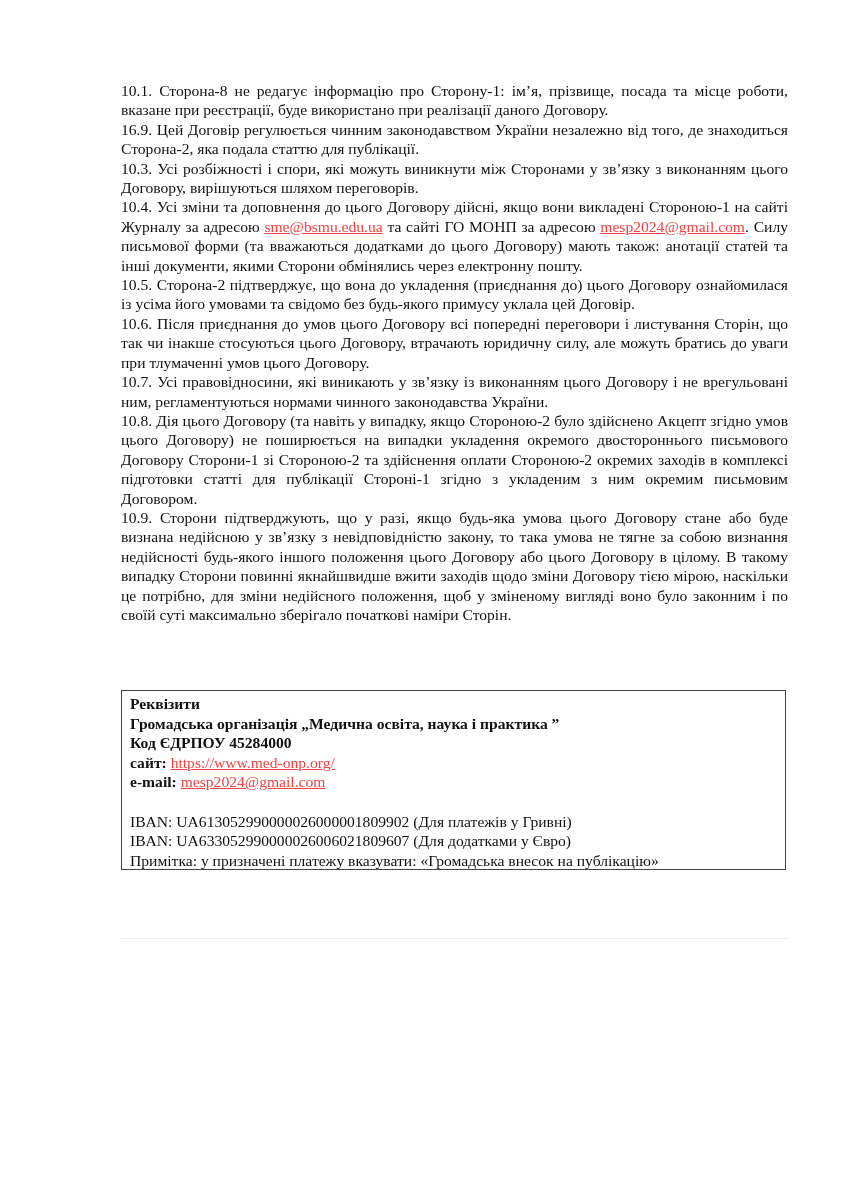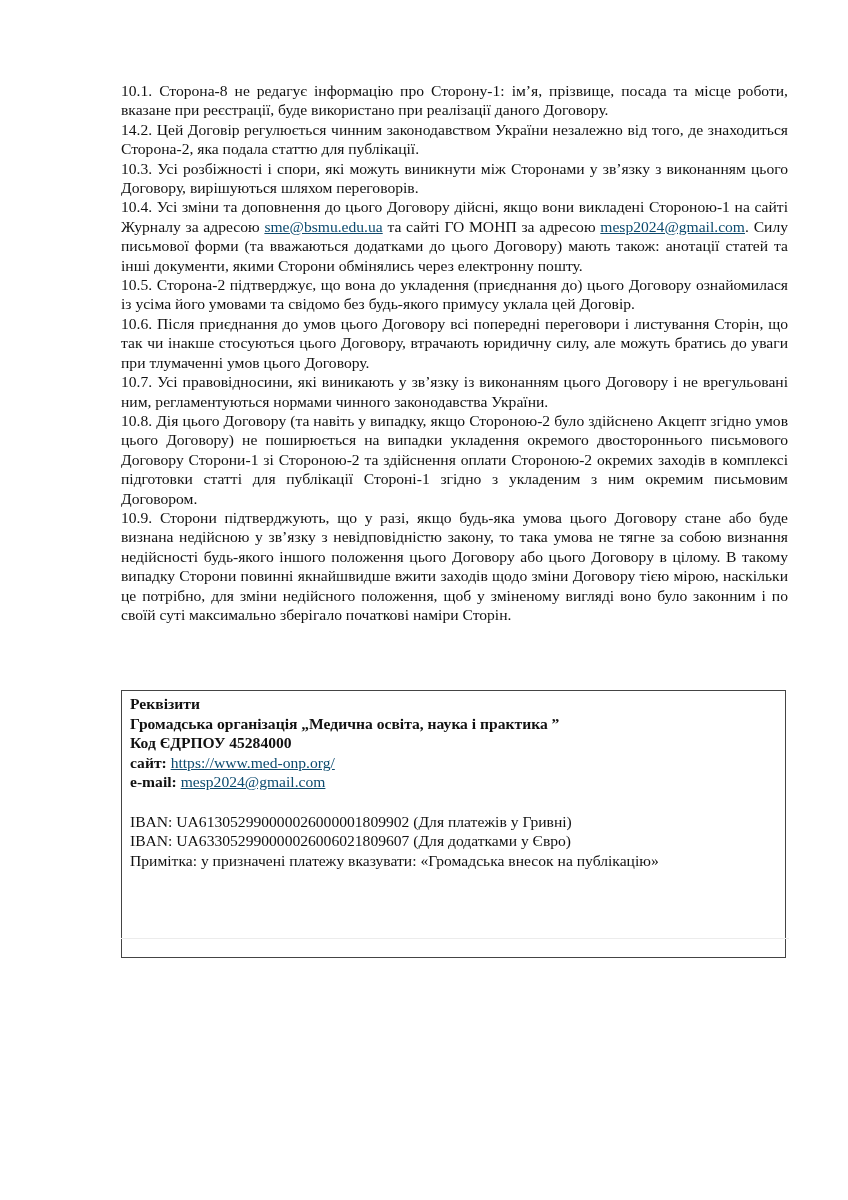--- a/index.html
+++ b/index.html
@@ -3,42 +3,42 @@
   <meta charset="utf-8">
   <style>
     html, body { margin: 0; padding: 0; background: #ffffff; }
     body { width: 848px; height: 1200px; position: relative; overflow: hidden; }
     .page {
       position: absolute; left: 121px; top: 81px; width: 667px;
       font-family: "Liberation Serif", "DejaVu Serif", serif;
       font-size: 15.6px; line-height: 19.4px; color: #111;
     }
     .para { margin: 0; text-align: justify; text-align-last: left; }
-    a.link { color: #0c4a6e; text-decoration: underline; }
+    a.link { color: #ef4444; text-decoration: underline; }
     .box {
-      position: absolute; left: 121px; top: 690px; width: 665px; height: 268px;
+      position: absolute; left: 121px; top: 690px; width: 665px; height: 180px;
       border: 1px solid #444; box-sizing: border-box;
       padding: 3px 8px 0 8px;
       font-family: "Liberation Serif", "DejaVu Serif", serif;
       font-size: 15.6px; line-height: 19.6px; color: #111;
     }
     .box .line { white-space: nowrap; }
     .box b { font-weight: bold; }
     .spacer { height: 19.6px; }
     .rule {
       position: absolute; left: 121px; top: 938px; width: 668px; height: 1px;
       background: #ececec;
     }
   </style>
 </head>
 <body>
 
 <div class="page">
   <p class="para">10.1. Сторона-8 не редагує інформацію про Сторону-1: ім’я, прізвище, посада та місце роботи, вказане при реєстрації, буде використано при реалізації даного Договору.</p>
-  <p class="para">14.2. Цей Договір регулюється чинним законодавством України незалежно від того, де знаходиться Сторона-2, яка подала статтю для публікації.</p>
+  <p class="para">16.9. Цей Договір регулюється чинним законодавством України незалежно від того, де знаходиться Сторона-2, яка подала статтю для публікації.</p>
   <p class="para">10.3. Усі розбіжності і спори, які можуть виникнути між Сторонами у зв’язку з виконанням цього Договору, вирішуються шляхом переговорів.</p>
   <p class="para"><span>10.4. Усі зміни та доповнення до цього Договору дійсні, якщо вони викладені Стороною-1 на сайті Журналу за адресою </span><a class="link">sme@bsmu.edu.ua</a><span> та сайті ГО МОНП за адресою </span><a class="link">mesp2024@gmail.com</a><span>. Силу письмової форми (та вважаються додатками до цього Договору) мають також: анотації статей та інші документи, якими Сторони обмінялись через електронну пошту.</span></p>
   <p class="para">10.5. Сторона-2 підтверджує, що вона до укладення (приєднання до) цього Договору ознайомилася із усіма його умовами та свідомо без будь-якого примусу уклала цей Договір.</p>
   <p class="para">10.6. Після приєднання до умов цього Договору всі попередні переговори і листування Сторін, що так чи інакше стосуються цього Договору, втрачають юридичну силу, але можуть братись до уваги при тлумаченні умов цього Договору.</p>
   <p class="para">10.7. Усі правовідносини, які виникають у зв’язку із виконанням цього Договору і не врегульовані ним, регламентуються нормами чинного законодавства України.</p>
   <p class="para">10.8. Дія цього Договору (та навіть у випадку, якщо Стороною-2 було здійснено Акцепт згідно умов цього Договору) не поширюється на випадки укладення окремого двостороннього письмового Договору Сторони-1 зі Стороною-2 та здійснення оплати Стороною-2 окремих заходів в комплексі підготовки статті для публікації Стороні-1 згідно з укладеним з ним окремим письмовим Договором.</p>
   <p class="para">10.9. Сторони підтверджують, що у разі, якщо будь-яка умова цього Договору стане або буде визнана недійсною у зв’язку з невідповідністю закону, то така умова не тягне за собою визнання недійсності будь-якого іншого положення цього Договору або цього Договору в цілому. В такому випадку Сторони повинні якнайшвидше вжити заходів щодо зміни Договору тією мірою, наскільки це потрібно, для зміни недійсного положення, щоб у зміненому вигляді воно було законним і по своїй суті максимально зберігало початкові наміри Сторін.</p>
 </div>
 
 <div class="box">

